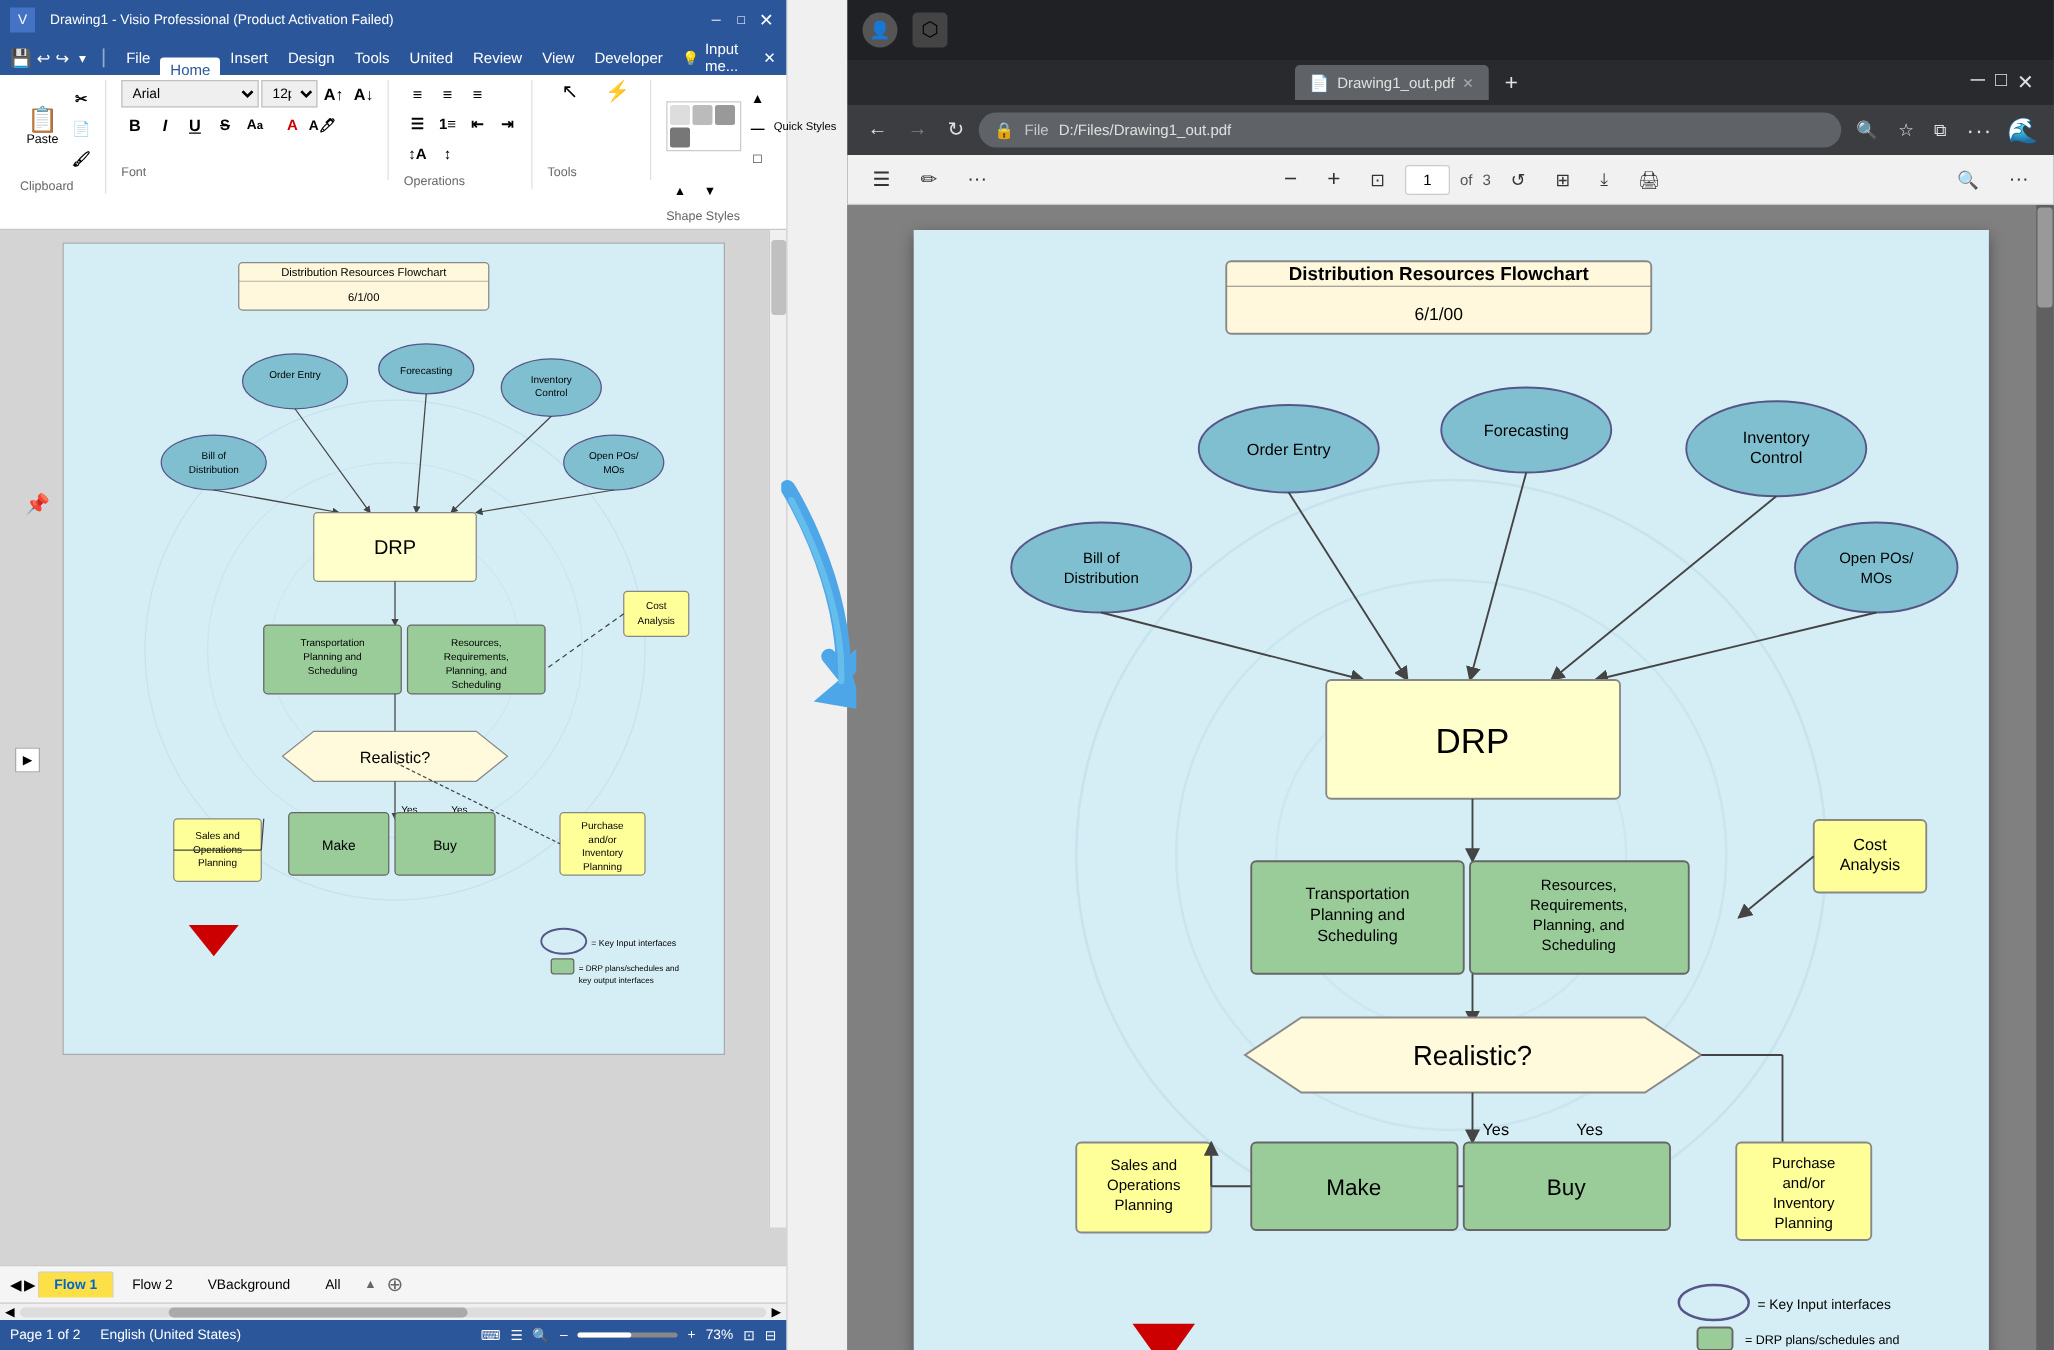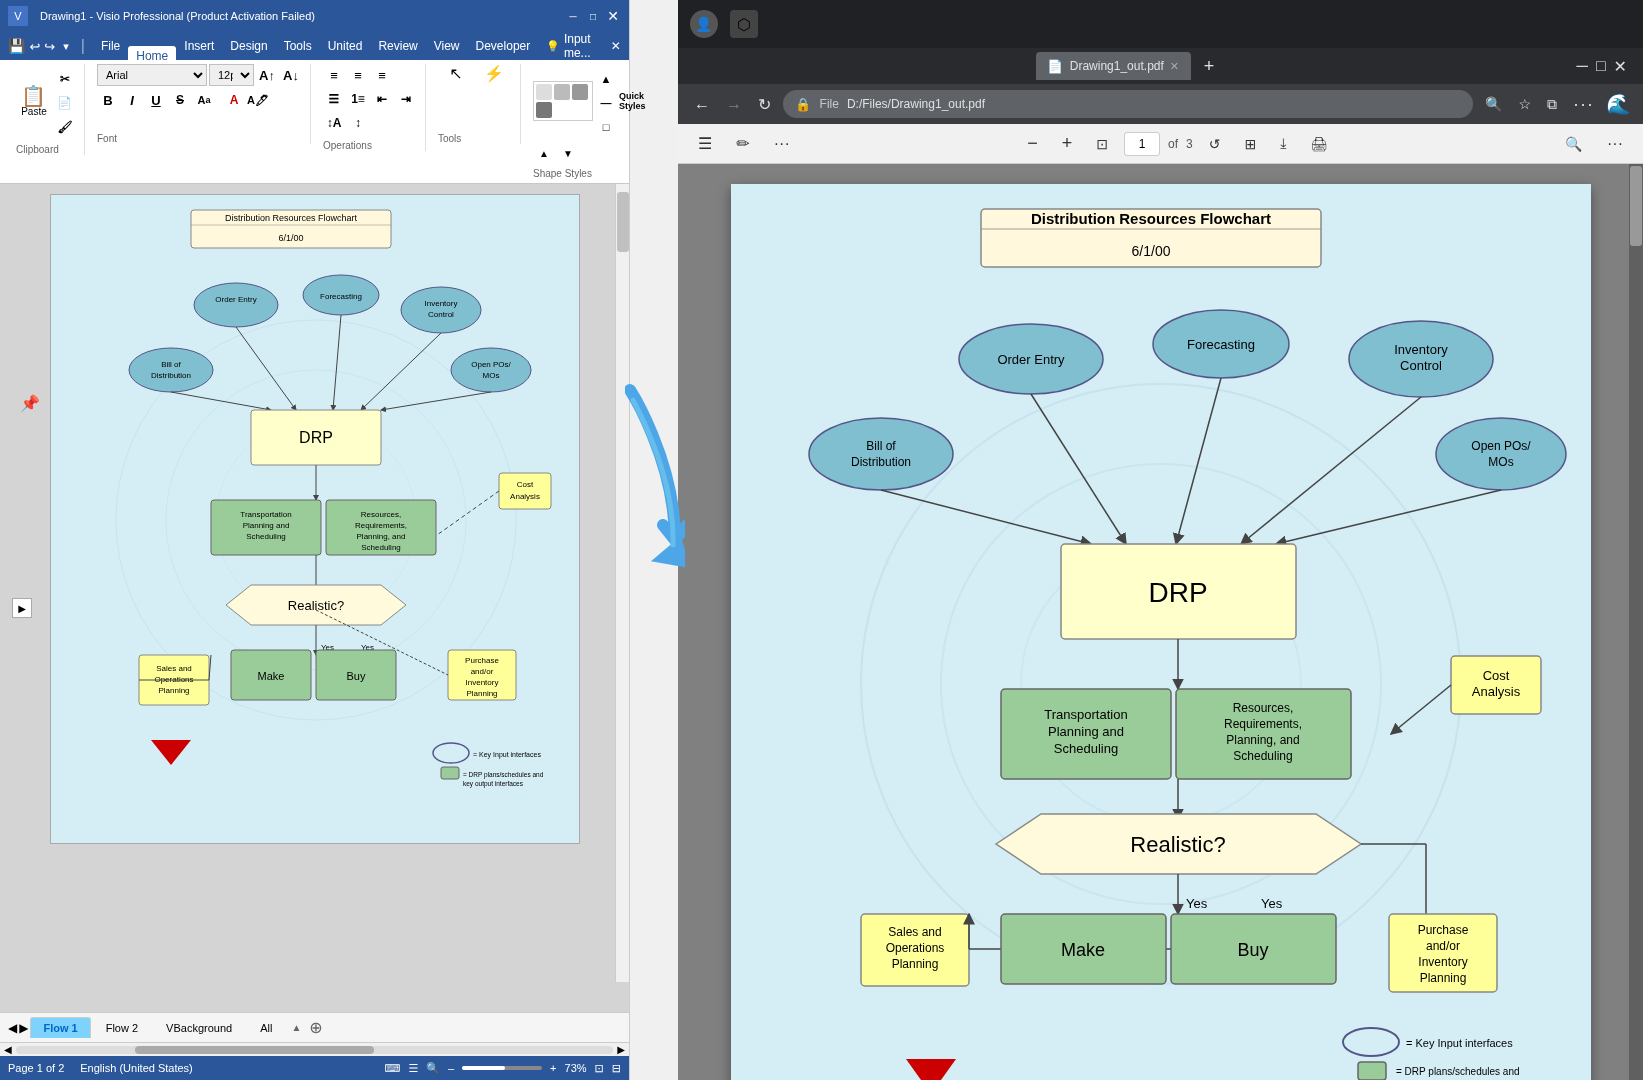--- a/index.html
+++ b/index.html
@@ -178,21 +178,21 @@
       gap: 4px;
     }
     .tab {
       padding: 4px 12px;
       font-size: 11px;
       cursor: pointer;
       border-radius: 3px 3px 0 0;
       border: 1px solid transparent;
       border-bottom: none;
     }
-    .tab.active { background: #7dd3fc; border-color: #ccc; color: #0066cc; font-weight: bold; text-align: right; }
+    .tab.active { background: #fde047; border-color: #ccc; color: #0066cc; font-weight: bold; text-align: right; }
     .tab-add { font-size: 16px; cursor: pointer; padding: 2px 6px; color: #666; }
 
     
     .right-panel {
       position: absolute;
       left: 678px; top: 0;
       width: 965px;
       height: 1080px;
       background: #323232;
       display: flex;
@@ -411,21 +411,21 @@
           <div style="width:16px; height:16px; background:#ddd; border-radius:2px;"></div>
           <div style="width:16px; height:16px; background:#bbb; border-radius:2px;"></div>
           <div style="width:16px; height:16px; background:#999; border-radius:2px;"></div>
           <div style="width:16px; height:16px; background:#777; border-radius:2px;"></div>
         </div>
         <div style="display:flex; flex-direction:column; gap:2px; padding-top:4px;">
           <button class="small-btn" style="font-size:11px;">▲</button>
           <button class="small-btn" style="font-size:11px;">—</button>
           <button class="small-btn" style="font-size:11px;">□</button>
         </div>
-        <div style="display:flex; flex-direction:column; justify-content:flex-end;font-weight:bold;">
+        <div style="display:flex; flex-direction:column; justify-content:flex-end;">
           <span style="font-size:9px; width:50px;">Quick Styles</span>
         </div>
       </div>
       <div style="display:flex; align-items:center; gap:2px; margin-top:2px;">
         <button class="small-btn" style="font-size:10px;">▲</button>
         <button class="small-btn" style="font-size:10px;">▼</button>
       </div>
       <span class="ribbon-group-label">Shape Styles</span>
     </div>
   </div>

